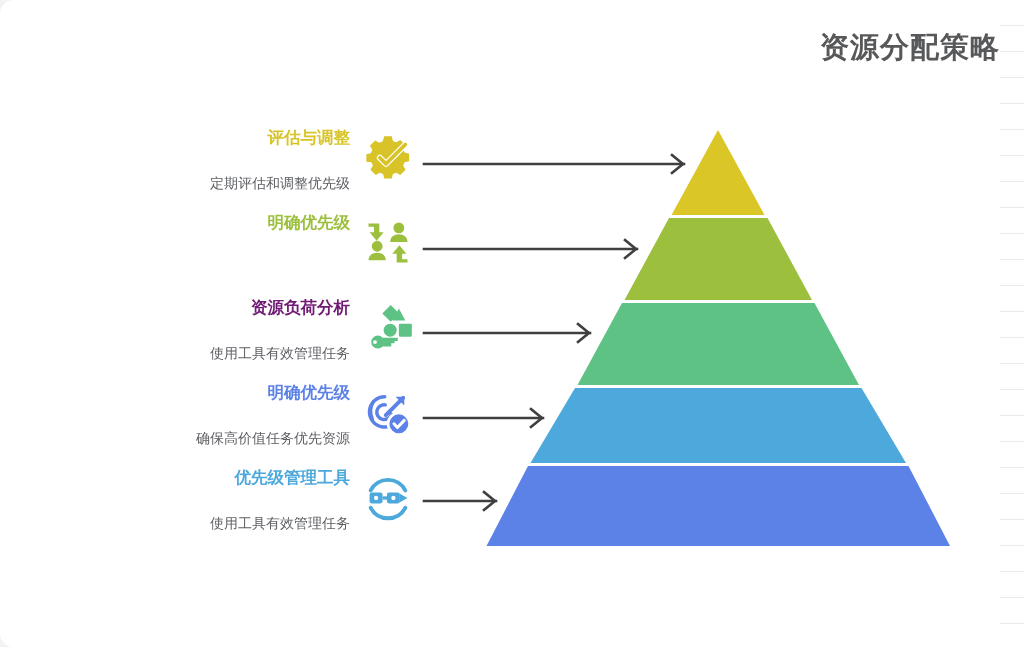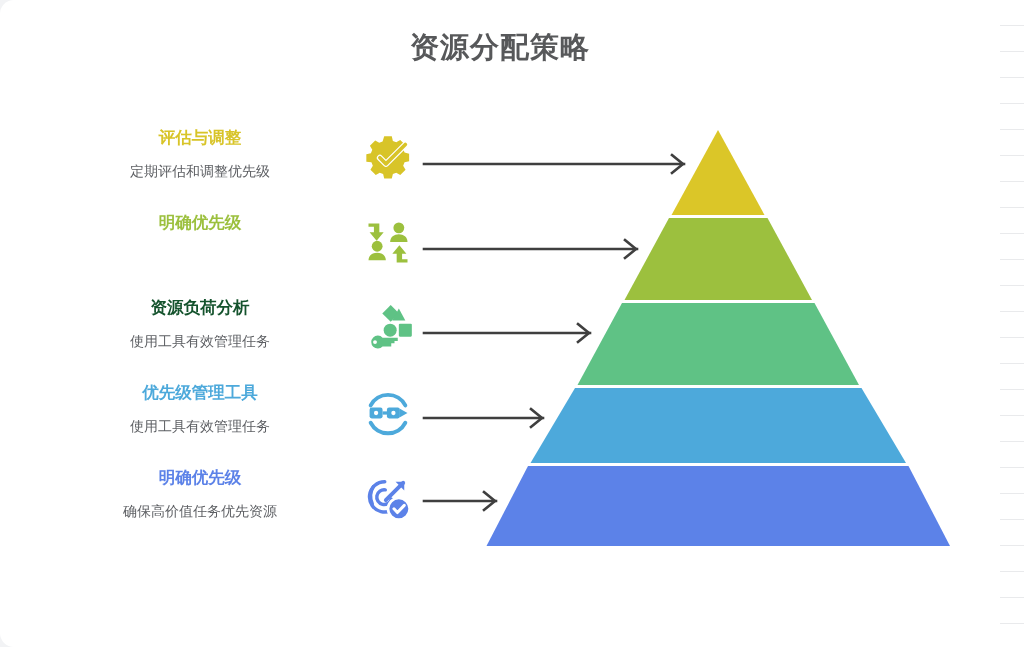--- a/index.html
+++ b/index.html
@@ -43,21 +43,21 @@
     background: #ffffff;
     border-radius: 14px;
     z-index: 1;
     overflow: hidden;
   }
   .title {
     position: absolute;
     left: 0;
     top: 28px;
     width: 1000px;
-    text-align: center;
+    text-align: right;
     font-size: 29px;
     font-weight: 700;
     color: #57585a;
     letter-spacing: 1px;
   }
 
   
   .rows {
     position: absolute;
     left: 0;
@@ -66,34 +66,34 @@
   }
   .row {
     position: relative;
     height: 85px;
   }
   .row-text {
     position: absolute;
     right: 70px;
     top: 0;
     width: 300px;
-    text-align: center;
+    text-align: right;
   }
   .row-title {
     font-size: 16.5px;
     font-weight: 700;
     line-height: 22px;
     white-space: nowrap;
   }
   .row-desc {
     font-size: 14px;
     font-weight: 400;
     color: #5d5f63;
     line-height: 22px;
-    margin-top: 12px;
+    margin-top: 24px;
     white-space: nowrap;
   }
   .row-icon {
     position: absolute;
     left: 362px;
     top: 6px;
     width: 52px;
     height: 52px;
   }
   .row-icon svg { display: block; width: 52px; height: 52px; }
@@ -186,39 +186,61 @@
               <path d="M6 40c0-4.4 3.6-7 8-7s8 2.6 8 7z"></path>
               <path d="M6 6h10v8h4l-6.5 8L7 14h4V9H6z"></path>
               <path d="M42 42H32v-8h-4l6.5-8L41 34h-4v5h5z"></path>
             </g>
           </svg>
         </div>
       </div>
 
       <div class="row">
         <div class="row-text">
-          <div class="row-title" style="color:#14532d">资源负荷分析</div>
+          <div class="row-title" style="color:#701a75">资源负荷分析</div>
           <div class="row-desc">使用工具有效管理任务</div>
         </div>
         <div class="row-icon">
           <svg viewBox="0 0 48 48">
             <g fill="#5fc285">
               <rect x="21" y="5" width="11" height="11" transform="rotate(45 26.5 10.5)"></rect>
               <path d="M40 17h-12l6-11z"></path>
               <circle cx="26" cy="26" r="6"></circle>
               <rect x="34" y="20" width="12" height="12" rx="1"></rect>
               <path d="M19 33a6 6 0 1 0 0 8h8v-3h3v-2h3v-3z"></path>
               <circle cx="12" cy="37" r="1.8" fill="#ffffff"></circle>
             </g>
           </svg>
         </div>
       </div>
 
       <div class="row">
         <div class="row-text">
+          <div class="row-title" style="color:#5c82e8">明确优先级</div>
+          <div class="row-desc">确保高价值任务优先资源</div>
+        </div>
+        <div class="row-icon">
+          <svg viewBox="0 0 48 48">
+            <g fill="none" stroke="#5c82e8" stroke-width="3.2" stroke-linecap="round">
+              <path d="M21 9a14 14 0 1 0 13 19"></path>
+              <path d="M21.5 16.5a6.8 6.8 0 1 0 5.5 8.5"></path>
+              <path d="M10.5 13.5a17 17 0 0 0 -1 16"></path>
+            </g>
+            <g>
+              <path d="M22 26L38 10" stroke="#5c82e8" stroke-width="3.6" stroke-linecap="round" fill="none"></path>
+              <path d="M31 9h8v8z" fill="#5c82e8"></path>
+            </g>
+            <circle cx="34" cy="34" r="10" fill="#5c82e8" stroke="#ffffff" stroke-width="2.5"></circle>
+            <path d="M29.5 34l3.2 3.4 6.3-6.6" fill="none" stroke="#ffffff" stroke-width="2.8" stroke-linecap="round" stroke-linejoin="round"></path>
+          </svg>
+        </div>
+      </div>
+
+      <div class="row">
+        <div class="row-text">
           <div class="row-title" style="color:#4da9db">优先级管理工具</div>
           <div class="row-desc">使用工具有效管理任务</div>
         </div>
         <div class="row-icon">
           <svg viewBox="0 0 48 48">
             <g fill="none" stroke="#4da9db" stroke-width="3.6" stroke-linecap="round">
               <path d="M8 17a18 18 0 0 1 32 0"></path>
               <path d="M40 33a18 18 0 0 1 -32 0"></path>
             </g>
             <g fill="#4da9db">
@@ -226,38 +248,16 @@
               <rect x="23" y="19" width="12" height="10" rx="2"></rect>
               <rect x="19" y="22.5" width="5" height="3"></rect>
               <path d="M35 20l7 4-7 4z"></path>
               <circle cx="13" cy="24" r="2" fill="#ffffff"></circle>
               <circle cx="29" cy="24" r="2" fill="#ffffff"></circle>
             </g>
           </svg>
         </div>
       </div>
 
-      <div class="row">
-        <div class="row-text">
-          <div class="row-title" style="color:#5c82e8">明确优先级</div>
-          <div class="row-desc">确保高价值任务优先资源</div>
-        </div>
-        <div class="row-icon">
-          <svg viewBox="0 0 48 48">
-            <g fill="none" stroke="#5c82e8" stroke-width="3.2" stroke-linecap="round">
-              <path d="M21 9a14 14 0 1 0 13 19"></path>
-              <path d="M21.5 16.5a6.8 6.8 0 1 0 5.5 8.5"></path>
-              <path d="M10.5 13.5a17 17 0 0 0 -1 16"></path>
-            </g>
-            <g>
-              <path d="M22 26L38 10" stroke="#5c82e8" stroke-width="3.6" stroke-linecap="round" fill="none"></path>
-              <path d="M31 9h8v8z" fill="#5c82e8"></path>
-            </g>
-            <circle cx="34" cy="34" r="10" fill="#5c82e8" stroke="#ffffff" stroke-width="2.5"></circle>
-            <path d="M29.5 34l3.2 3.4 6.3-6.6" fill="none" stroke="#ffffff" stroke-width="2.8" stroke-linecap="round" stroke-linejoin="round"></path>
-          </svg>
-        </div>
-      </div>
-
     </div>
 
   </div>
 </div>
 
 </body></html>

